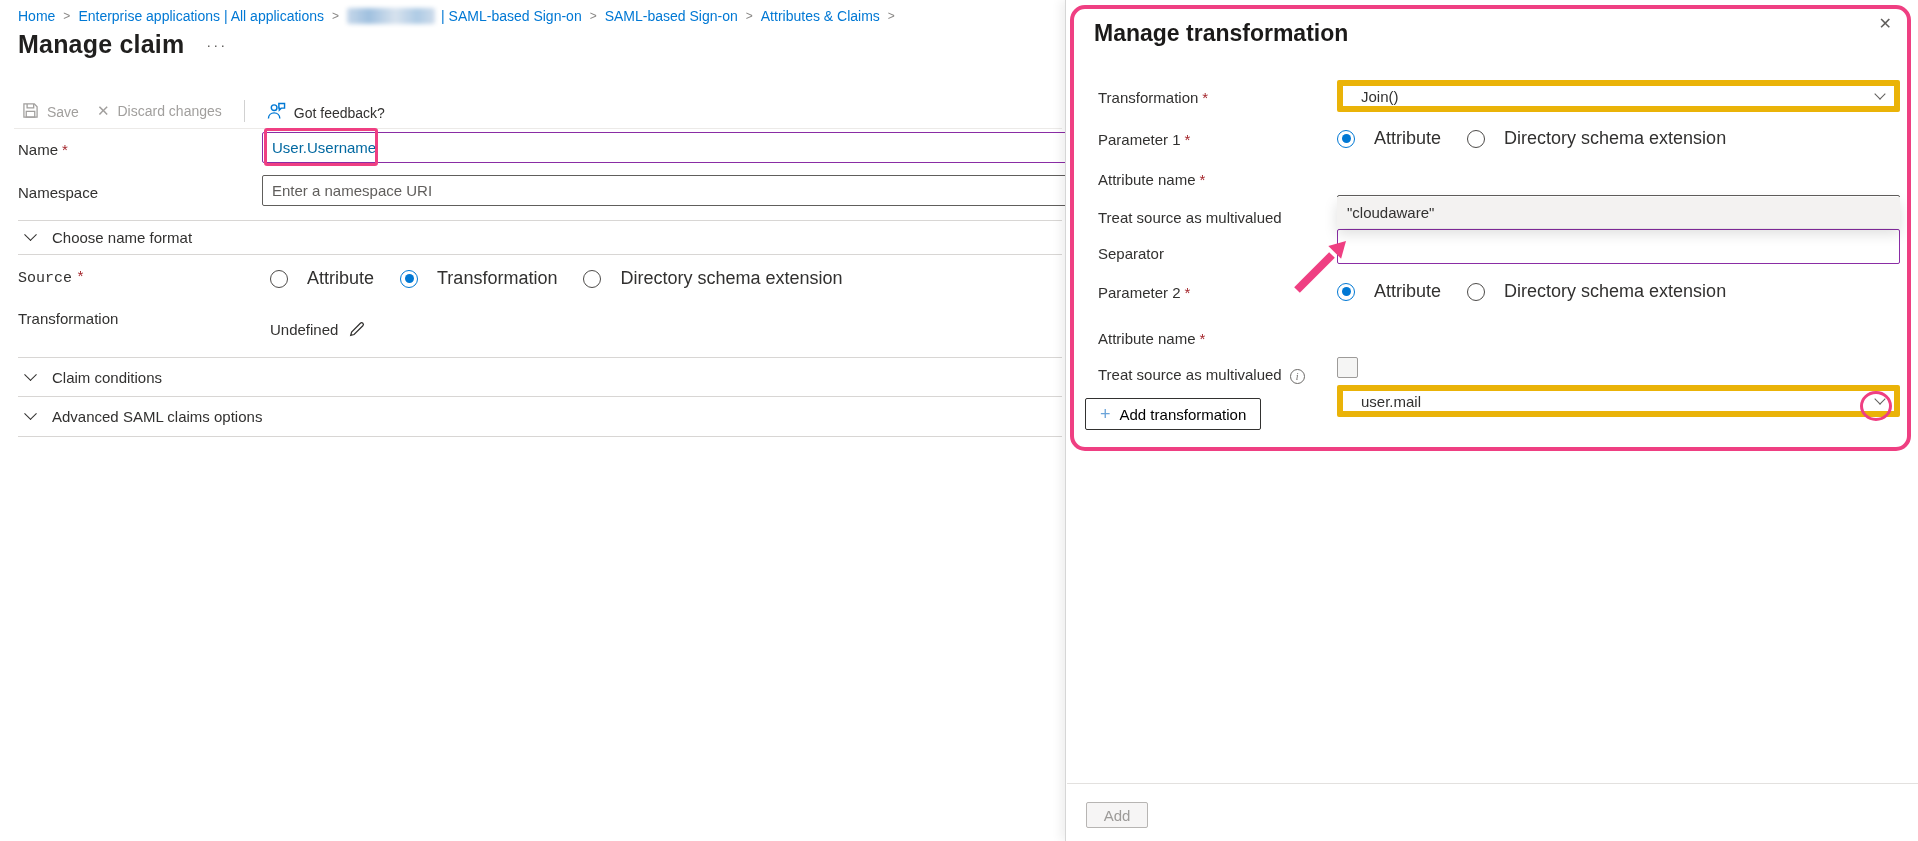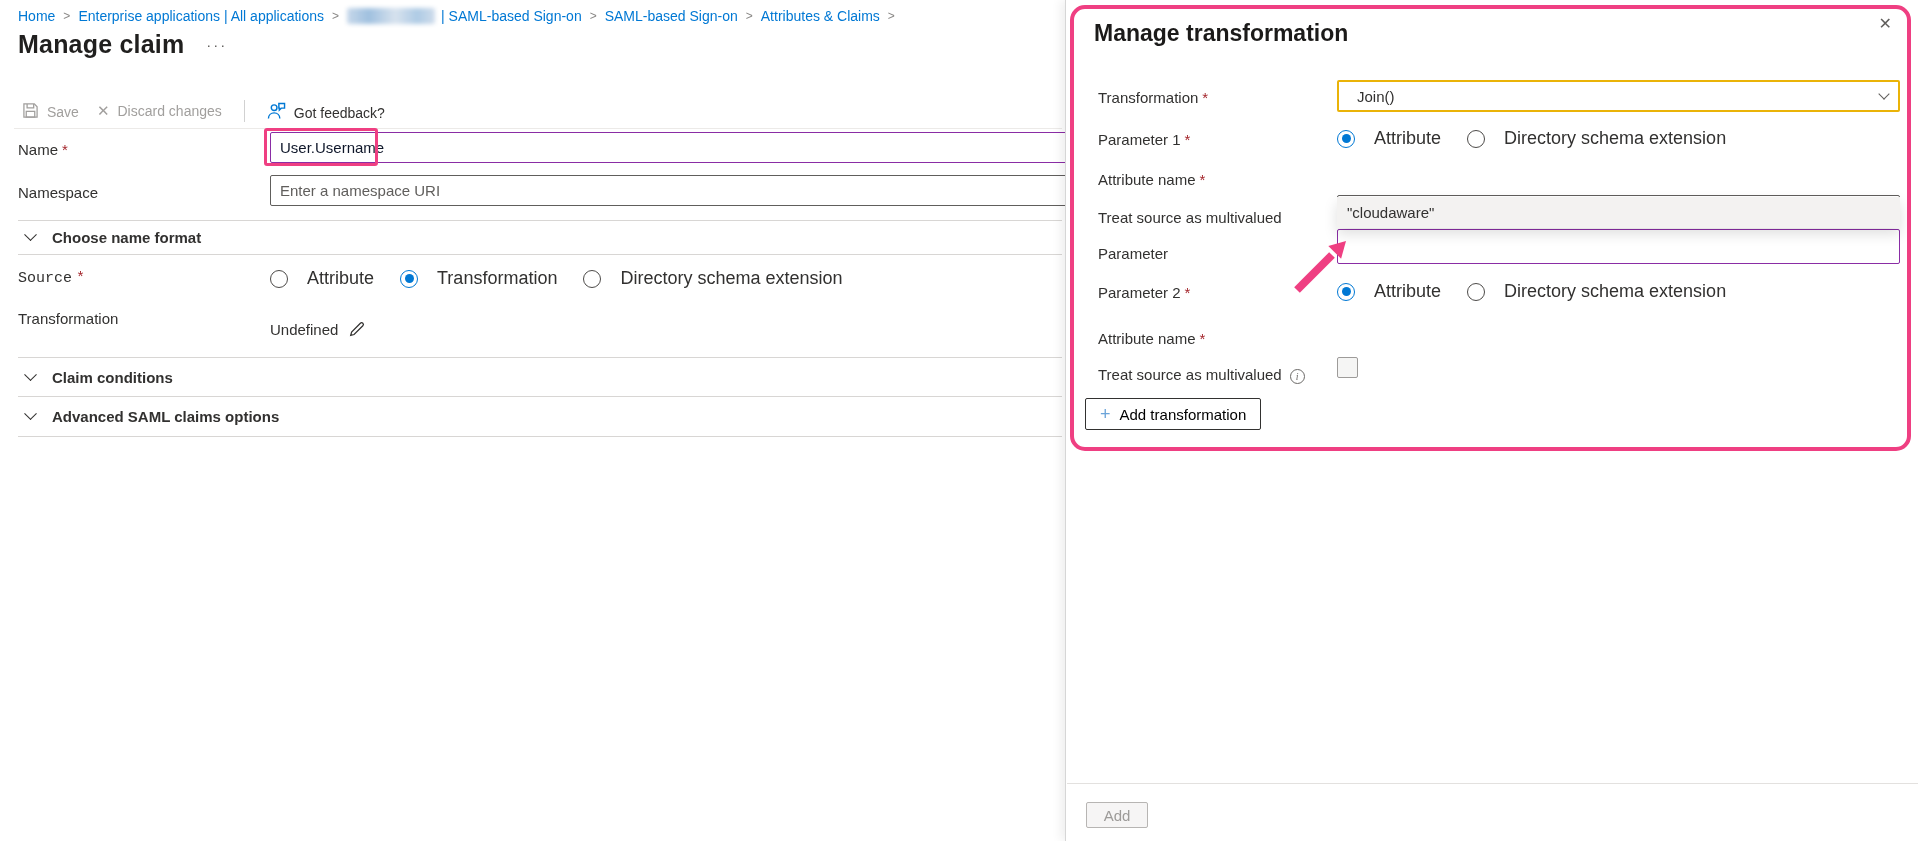--- a/index.html
+++ b/index.html
@@ -27,33 +27,33 @@
     font-size:14px; }
   .tb-btn { display:flex; align-items:center; gap:8px; cursor:pointer; padding:2px 4px; }
   .tb-disabled { color:#a19f9d; }
   .tb-x { color:#a19f9d; font-size:15px; }
   .tb-divider { width:1px; height:22px; background:#d1d1d1; margin:0 8px; }
   .toolbar-rule { position:absolute; left:14px; top:128px; width:1048px; height:1px; background:#eceae8; }
 
   .m-label { position:absolute; left:18px; font-size:15px; color:#323130; white-space:nowrap; }
   .req { color:#a4262c; margin-left:4px; }
 
-  .txt-input { position:absolute; left:270px; width:810px; height:31px; border:1px solid #605e5c;
-    border-radius:2px; font-size:15px; padding:8px 9px; color:#0f172a; background:#fff;
+  .txt-input { position:absolute; left:262px; width:810px; height:31px; border:1px solid #605e5c;
+    border-radius:2px; font-size:15px; padding:8px 9px; color:#0369a1; background:#fff;
     font-family:"Liberation Sans", sans-serif; outline:none; }
   .purple-border { border:1.5px solid #8a2da5; }
   .txt-input::placeholder { color:#605e5c; opacity:1; }
 
   .name-annotation { position:absolute; left:264px; top:128px; width:114px; height:38px;
     border:3px solid #ef3f82; border-radius:3px; z-index:3; pointer-events:none; }
 
   .rule { position:absolute; left:18px; width:1044px; height:1px; background:#d8d6d4; }
 
   .section-header { position:absolute; left:26px; display:flex; align-items:center; gap:17px;
-    font-size:15px; cursor:pointer;font-weight:bold; }
+    font-size:15px; cursor:pointer; }
   .chev { width:9px; height:9px; border-right:1.5px solid #323130; border-bottom:1.5px solid #323130;
     transform:rotate(45deg) translate(-2px,-2px); display:inline-block; }
 
   .radio-group { position:absolute; left:270px; display:flex; align-items:center; gap:26px; }
   .radio-item { display:flex; align-items:center; gap:19px; cursor:pointer; font-size:18px; }
   .radio { width:18px; height:18px; border-radius:50%; border:1.5px solid #4d4b49; background:#fff;
     display:inline-block; position:relative; flex:0 0 auto; }
   .radio.sel { border-color:#0078d4; }
   .radio.sel::after { content:""; position:absolute; inset:3.5px; border-radius:50%; background:#0078d4; }
 
@@ -70,21 +70,21 @@
 
   .p-label { position:absolute; left:32px; font-size:15px; color:#323130; white-space:nowrap; }
   .p-field { position:absolute; left:271px; width:563px; }
 
   .select-box { height:32px; border:1px solid #605e5c; border-radius:2px; background:#fff;
     display:flex; align-items:center; padding:0 10px; font-size:15px; cursor:pointer; position:relative; }
   .select-box .sel-text { flex:1; }
   .sel-placeholder { color:#605e5c; }
   .dd-chev { width:8px; height:8px; border-right:1.4px solid #605e5c; border-bottom:1.4px solid #605e5c;
     transform:rotate(45deg); margin-top:-4px; }
-  .select-purple { border:2px solid #eab308;padding-left:18px; }
+  .select-purple { border:6px solid #eab308;padding-left:18px; }
 
   .flyout { position:absolute; left:271px; top:197px; width:563px; z-index:20;
     box-shadow:0 6px 14px rgba(0,0,0,.13); }
   .flyout-search { width:563px; height:33px; border:2px solid #0078d4; border-radius:2px; font-size:15px;
     padding:0 9px; outline:none; display:block; background:#fff; color:#323130;
     font-family:"Liberation Sans", sans-serif; }
   .flyout-option { height:31px; background:#f3f2f1; display:flex; align-items:center; padding:0 10px;
     font-size:15px; color:#323130; cursor:pointer; }
 
   .separator-input { position:absolute; left:271px; top:229px; width:563px; height:35px;
@@ -244,21 +244,21 @@
     </div>
 
     <label class="p-label" style="top:171px;"><span>Attribute name</span><span class="req">*</span></label>
     <div class="p-field select-box" style="top:163px;">
       <span class="sel-text sel-placeholder">Select from drop down or type a value</span>
       <span class="dd-chev"></span>
     </div>
 
     <label class="p-label" style="top:209px;">Treat source as multivalued</label>
 
-    <label class="p-label" style="top:245px;">Parameter</label>
+    <label class="p-label" style="top:245px;">Separator</label>
     <div class="separator-input"></div>
 
     <div class="flyout">
       <div class="flyout-option">"cloudaware"</div>
     </div>
 
     <svg class="arrow-annotation" viewBox="0 0 110 72">
       <line x1="31" y1="60" x2="66" y2="25" stroke="#ef3f82" stroke-width="8"></line>
       <polygon points="80,11 75.1,28.7 62.3,15.9" fill="#ef3f82"></polygon>
     </svg>
@@ -269,20 +269,25 @@
         <span class="radio sel"></span>
         <span>Attribute</span>
       </div>
       <div class="radio-item">
         <span class="radio"></span>
         <span>Directory schema extension</span>
       </div>
     </div>
 
     <label class="p-label" style="top:330px;"><span>Attribute name</span><span class="req">*</span></label>
+    <div class="p-field select-box select-purple" style="top:321px;">
+      <span class="sel-text">user.mail</span>
+      <span class="dd-chev"></span>
+      <span class="chev-circle"></span>
+    </div>
 
     <label class="p-label" style="top:366px;"><span>Treat source as multivalued</span><span class="info-icon">i</span></label>
     <div class="checkbox" style="top:357px;"></div>
 
     <button class="add-transform-btn">
       <span class="plus">+</span>
       <span>Add transformation</span>
     </button>
 
     <div class="panel-footer-rule"></div>

